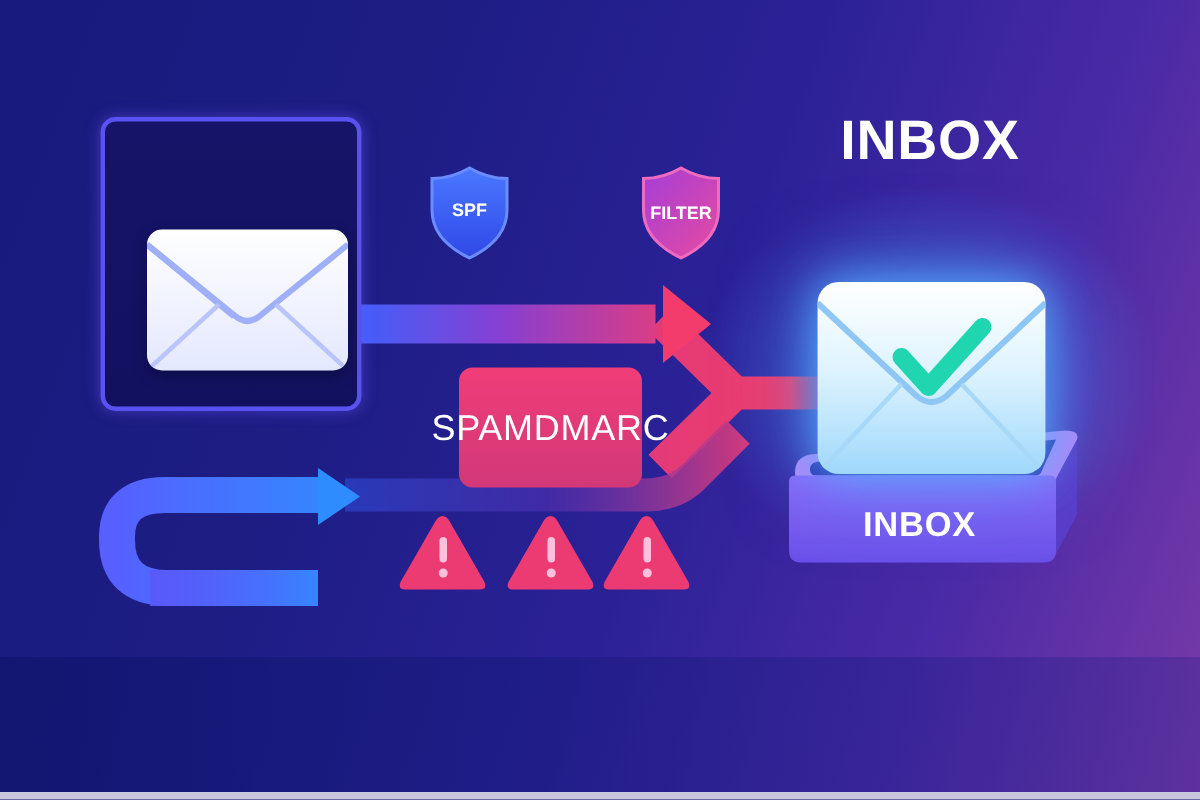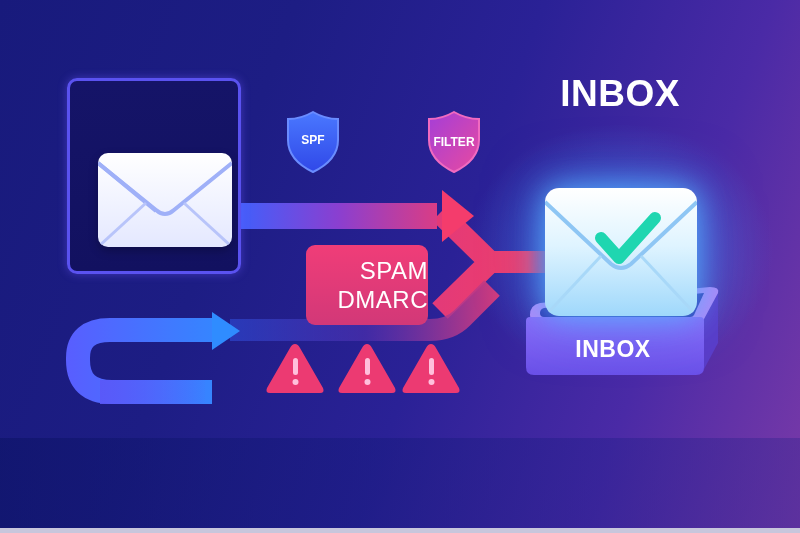--- a/index.html
+++ b/index.html
@@ -38,21 +38,21 @@
   .shield svg { position: absolute; left: 0; top: 0; }
   .shield span {
     position: absolute; left: 0; right: 0; top: 23px; text-align: center;
     color: #ffffff; font-weight: 700; font-size: 12px;
   }
   .shield.dmarc span { font-size: 12px; top: 25px; }
 
   .spam-filter {
     position: absolute; left: 306px; top: 245px; width: 122px; height: 80px; z-index: 3;
     border-radius: 9px; background: linear-gradient(180deg, #f03d78 0%, #d23878 100%);
-    display: flex; flex-direction: column; align-items: flex-end; justify-content: center;
+    display: flex; align-items: center; justify-content: center;
     color: #ffffff; font-size: 24px; line-height: 29px; letter-spacing: 0.5px;
   }
 
   .warn { position: absolute; z-index: 3; width: 62px; height: 56px; }
 
   .success-title {
     position: absolute; left: 530px; top: 74px; width: 180px; text-align: center; z-index: 3;
     color: #ffffff; font-weight: 700; font-size: 37px; line-height: 40px; letter-spacing: 0.5px;
   }
 

